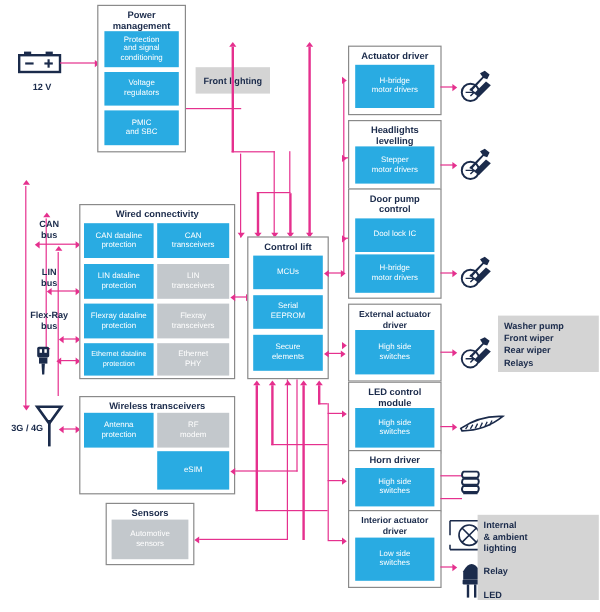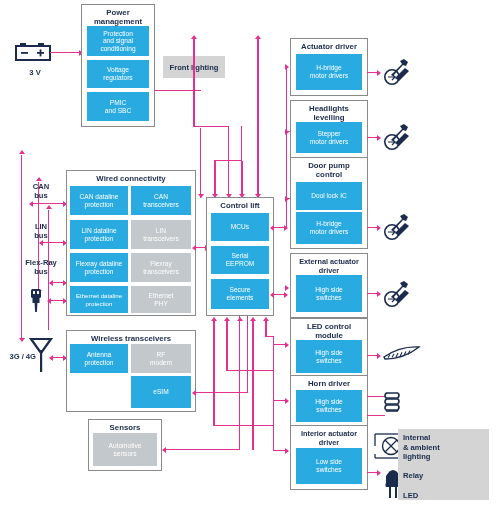--- a/index.html
+++ b/index.html
@@ -43,21 +43,21 @@
 <div id="stage">
 
   <svg class="ico" style="left:12px;top:40px;" width="46" height="26" viewBox="0 0 46 26">
     <rect x="8" y="3" width="6" height="3" fill="#1b2b4b"></rect>
     <rect x="26" y="3" width="6" height="3" fill="#1b2b4b"></rect>
     <rect x="4" y="6" width="34" height="14" fill="#ffffff" stroke="#1b2b4b" stroke-width="2"></rect>
     <rect x="9" y="12" width="7" height="1.8" fill="#1b2b4b"></rect>
     <rect x="25" y="12" width="7" height="1.8" fill="#1b2b4b"></rect>
     <rect x="27.6" y="9.4" width="1.8" height="7" fill="#1b2b4b"></rect>
   </svg>
-  <div class="lbl" style="left:12px;top:68px;width:46px;">3 V</div>
+  <div class="lbl" style="left:12px;top:68px;width:46px;">12 V</div>
   <div class="ln lnh" style="left:50px;top:52px;width:30px;"></div>
   <div class="arw r" style="left:79px;top:49.6px;"></div>
 
   <div class="group" style="left:81px;top:4px;right:auto;width:74px;height:123px;">
     <div class="gtitle" style="white-space:pre-line;">Power
 management</div>
   </div>
   <div class="blk blue" style="left:87px;top:26px;width:62px;height:30px;white-space:pre-line;">Protection
 and signal
 conditioning</div>
@@ -279,20 +279,24 @@
   <div class="blk blue" style="left:296px;top:275px;width:66px;height:37px;white-space:pre-line;">High side
 switches</div>
   <div class="ln lnh" style="left:367px;top:293px;width:12px;"></div>
   <div class="arw r" style="left:377px;top:290.6px;"></div>
   <svg class="ico" style="left:382px;top:280px;" width="30" height="28" viewBox="0 0 30 28">
     <circle cx="10" cy="19" r="7.2" fill="none" stroke="#1b2b4b" stroke-width="1.6"></circle>
     <path d="M6 19 h8 M10 16 l3 3 l-3 3" fill="none" stroke="#1b2b4b" stroke-width="1.2"></path>
     <path d="M9 17 L20 6 L18 3 L22 1 L26 4 L24 8 L21 7 L11 18 Z" fill="#1b2b4b"></path>
     <path d="M13 20 L23 10 L27 13 L17 23 Z" fill="#1b2b4b"></path>
   </svg>
+  <div class="legend" style="left:415px;top:263px;width:84px;height:47px;">Washer pump
+Front wiper
+Rear wiper
+Relays</div>
 
   <div class="group" style="left:290px;top:318px;width:78px;height:60px;">
     <div class="gtitle" style="white-space:pre-line;">LED control
 module</div>
   </div>
   <div class="blk blue" style="left:296px;top:340px;width:66px;height:33px;white-space:pre-line;">High side
 switches</div>
   <div class="ln lnh" style="left:367px;top:355px;width:12px;"></div>
   <div class="arw r" style="left:377px;top:352.6px;"></div>
   <svg class="ico" style="left:382px;top:344px;" width="40" height="20" viewBox="0 0 40 20">
@@ -331,21 +335,21 @@
     <path d="M13 12 L25 24 M25 12 L13 24" stroke="#1b2b4b" stroke-width="1.3"></path>
   </svg>
   <div class="ln lnh" style="left:367px;top:472px;width:12px;"></div>
   <div class="arw r" style="left:377px;top:469.6px;"></div>
   <svg class="ico" style="left:382px;top:462px;" width="22" height="38" viewBox="0 0 22 38">
     <path d="M4 14 q7 -12 14 0 v7 h-14 Z" fill="#1b2b4b"></path>
     <rect x="3.5" y="21" width="15" height="4" rx="1" fill="#1b2b4b"></rect>
     <rect x="7" y="25" width="2" height="11" fill="#1b2b4b"></rect>
     <rect x="13" y="25" width="2" height="11" fill="#1b2b4b"></rect>
   </svg>
-  <div class="legend" style="left:398px;top:429px;width:91px;height:71px;line-height:9.6px;">Internal
+  <div class="legend" style="left:398px;top:429px;width:101px;height:71px;line-height:9.6px;">Internal
 &amp; ambient
 lighting
 
 Relay
 
 LED</div>
 
 </div>
 
 </body></html>

